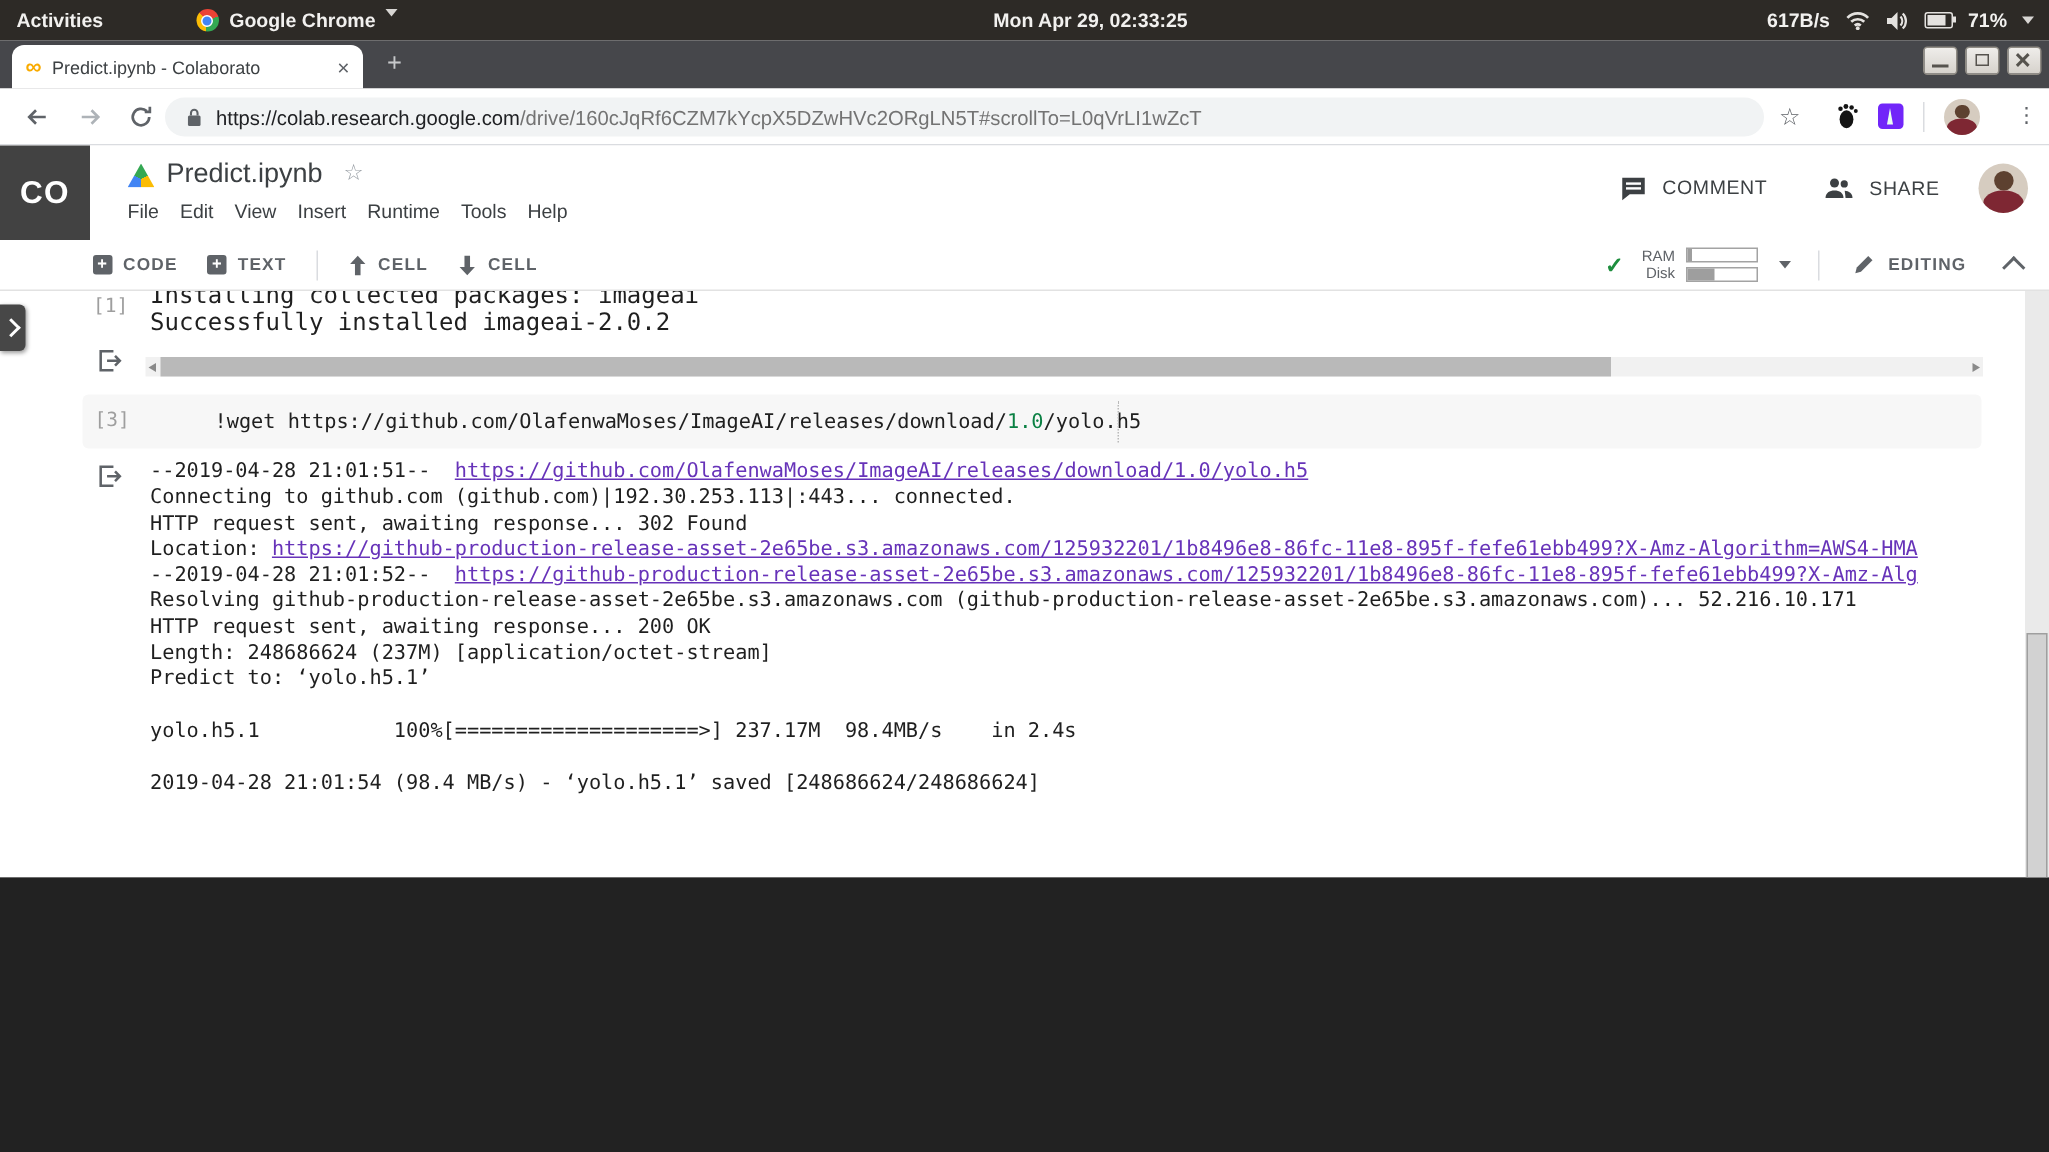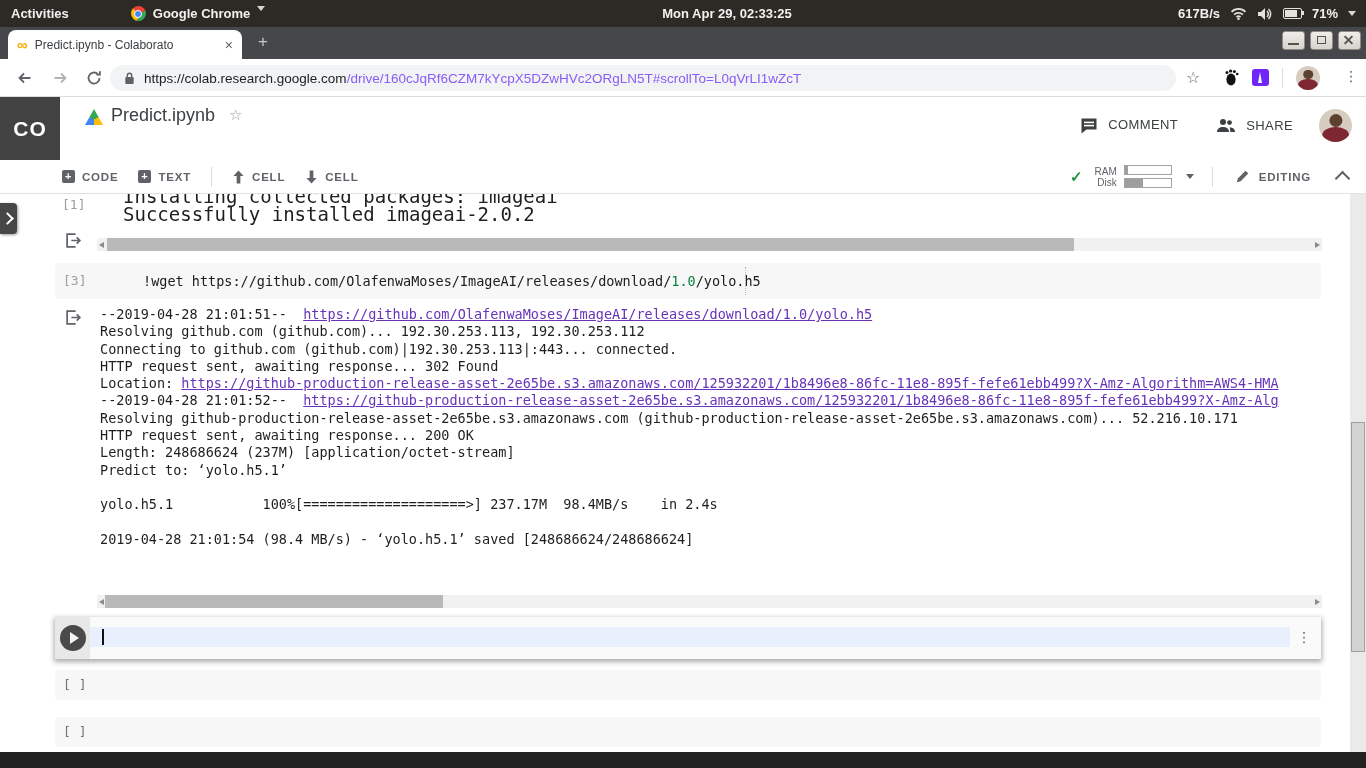--- a/index.html
+++ b/index.html
@@ -1,16 +1,16 @@
 <!DOCTYPE html>
 <html><head>
 <meta charset="utf-8">
 <style>
   html,body{margin:0;padding:0;background:#222;}
-  .screen{position:relative;width:1366px;height:752px;background:#fff;overflow:hidden;
+  .screen{position:relative;width:1366px;height:585px;background:#fff;overflow:hidden;
           font-family:"Liberation Sans",sans-serif;-webkit-font-smoothing:antialiased;}
 
   
   .ubar{position:absolute;top:0;left:0;right:0;height:27px;background:#2d2a26;color:#f2f1ef;
         font-size:13px;font-weight:bold;display:flex;align-items:center;}
   .ubar-activities{margin-left:11px;}
   .chrome-menu{display:flex;align-items:flex-start;margin-left:62px;gap:7px;}
   .chrome-logo{width:15px;height:15px;border-radius:50%;
         background:conic-gradient(from -50deg,#ea4335 0 120deg,#34a853 0 240deg,#fbbc05 0 360deg);position:relative;}
   .chrome-logo::after{content:"";position:absolute;left:3.5px;top:3.5px;width:6px;height:6px;
@@ -38,21 +38,21 @@
   .wb-max::after{content:"";position:absolute;left:6px;top:4px;width:7px;height:6px;border:1.5px solid #56534e;}
   .wb-close::before,.wb-close::after{content:"";position:absolute;left:4px;top:7px;width:11px;height:2px;background:#56534e;}
   .wb-close::before{transform:rotate(45deg);} .wb-close::after{transform:rotate(-45deg);}
 
   
   .btoolbar{position:absolute;top:59px;left:0;right:0;height:38px;background:#fff;border-bottom:1px solid #dadce0;box-sizing:border-box;}
   .nav-ic{position:absolute;top:11px;}
   .urlbar{position:absolute;left:110px;top:6px;width:1066px;height:26px;background:#f1f3f4;border-radius:13px;
           display:flex;align-items:center;padding:0 14px;box-sizing:border-box;overflow:hidden;}
   .url-txt{font-size:13.5px;white-space:nowrap;margin-left:9px;}
-  .url-domain{color:#202124;} .url-path{color:#8b5cf6;}
+  .url-domain{color:#202124;} .url-path{color:#737373;}
   .t-star{position:absolute;left:1186px;top:9px;font-size:16px;color:#5f6368;}
   .ext-foot{position:absolute;left:1224px;top:10px;}
   .ext-lh{position:absolute;left:1252px;top:10px;width:17px;height:17px;background:#7126f9;border-radius:3px;}
   .ext-lh::after{content:"";position:absolute;left:6px;top:3px;width:0;height:0;
       border-left:2.5px solid transparent;border-right:2.5px solid transparent;border-bottom:11px solid #eafff0;}
   .t-div{position:absolute;left:1282px;top:9px;width:1px;height:20px;background:#dadce0;}
   .t-dots{position:absolute;left:1344px;top:9px;color:#5f6368;font-size:14px;letter-spacing:0;}
   .avatar{border-radius:50%;background:#d6ccc0;position:relative;overflow:hidden;}
   .avatar::before{content:"";position:absolute;top:16%;left:50%;transform:translateX(-50%);width:40%;height:40%;background:#5d4130;border-radius:50%;}
   .avatar::after{content:"";position:absolute;bottom:-14%;left:50%;transform:translateX(-50%);width:84%;height:58%;background:#7e2733;border-radius:46% 46% 0 0;}
@@ -87,21 +87,21 @@
   .caret2{width:0;height:0;border-left:4.5px solid transparent;border-right:4.5px solid transparent;border-top:5.5px solid #5f6368;margin:0 18px 0 14px;}
   .chev-up{width:9px;height:9px;border-left:2.5px solid #5f6368;border-top:2.5px solid #5f6368;transform:rotate(45deg);margin-left:26px;margin-top:4px;}
   .edit-lbl{font-size:11.5px;font-weight:bold;letter-spacing:.8px;color:#5f6368;margin-left:9px;}
 
   
   .content{position:absolute;top:194px;left:0;right:0;bottom:0;background:#fff;overflow:hidden;}
   .mono{font-family:"DejaVu Sans Mono",monospace;}
   .toc-tab{position:absolute;left:0;top:9px;width:17px;height:31px;background:#474747;border-radius:0 4px 4px 0;box-shadow:1px 1px 3px rgba(0,0,0,.4);}
   .toc-tab i{position:absolute;left:3px;top:11px;width:7px;height:7px;border-top:2.2px solid #fff;border-right:2.2px solid #fff;transform:rotate(45deg);}
   .exec-lbl{position:absolute;font-size:13px;color:#9e9e9e;}
-  .prev-lines{position:absolute;left:100px;top:-6px;font-size:19px;line-height:17.5px;color:#1f1f1f;white-space:pre;margin-left:23px;}
+  .prev-lines{position:absolute;left:100px;top:-6px;font-size:16px;line-height:17.5px;color:#1f1f1f;white-space:pre;}
   .prev-lines div{white-space:pre;}
   .out-ic{position:absolute;width:17px;height:17px;}
   .hscroll{position:absolute;left:97px;right:44px;height:13px;background:#f1f1f1;}
   .hscroll .thumb{position:absolute;top:0;bottom:0;background:#b9b9b9;}
   .hs-arr{position:absolute;top:3.5px;width:0;height:0;border-top:3.5px solid transparent;border-bottom:3.5px solid transparent;}
   .hs-l{left:2px;border-right:5px solid #8a8a8a;}
   .hs-r{right:2px;border-left:5px solid #8a8a8a;}
   .code-cell{position:absolute;left:55px;top:69px;width:1266px;height:36px;background:#f7f7f7;border-radius:4px;}
   .code-line{position:absolute;left:45px;top:10px;font-size:13.5px;color:#202020;white-space:pre;margin-left:43px;}
   .code-num{color:#0a8043;}
@@ -202,20 +202,29 @@
     <span class="t-div"></span>
     <span class="avatar avatar-sm"></span>
     <span class="t-dots">⋮</span>
   </div>
 
   <div class="chead">
     <div class="co-logo">CO</div>
     <span class="drive-ic"></span>
     <span class="nb-title">Predict.ipynb</span>
     <span class="title-star">☆</span>
+    <div class="menubar">
+        <span class="menu-item">File</span>
+        <span class="menu-item">Edit</span>
+        <span class="menu-item">View</span>
+        <span class="menu-item">Insert</span>
+        <span class="menu-item">Runtime</span>
+        <span class="menu-item">Tools</span>
+        <span class="menu-item">Help</span>
+      </div>
     <div class="hdr-right">
       <span class="hdr-btn" style="margin-right:38px">
         <svg width="18" height="17" viewBox="0 0 18 17">
           <path d="M1.5 1.5 h15 v11 h-10 l-5 4 z" fill="#3c4043"></path>
           <rect x="4" y="4.6" width="10" height="1.6" fill="#fff"></rect>
             <rect x="4" y="7.8" width="10" height="1.6" fill="#fff"></rect>
         </svg>
         <span>COMMENT</span>
       </span>
       <span class="hdr-btn">
@@ -301,21 +310,20 @@
       <span class="code-line mono"><span>!wget https://github.com/OlafenwaMoses/ImageAI/releases/download/</span><span class="code-num">1.0</span><span>/yolo.h5</span></span>
       <span class="ruler"></span>
     </div>
 
     <svg class="out-ic" style="left:65px;top:115px" viewBox="0 0 16 16">
       <path d="M10 2 H2 V14 H10" fill="none" stroke="#5f6368" stroke-width="1.6"></path>
       <path d="M6 8 H14 M11 5 L14 8 L11 11" stroke="#5f6368" stroke-width="1.6" fill="none"></path>
     </svg>
     <div class="wget-out mono">
         <div class="console-line"><span>--2019-04-28 21:01:51--  </span><span class="console-link">https://github.com/OlafenwaMoses/ImageAI/releases/download/1.0/yolo.h5</span></div>
-        <div class="console-line"><span>Resolving github.com (github.com)... 192.30.253.113, 192.30.253.112</span></div>
         <div class="console-line"><span>Connecting to github.com (github.com)|192.30.253.113|:443... connected.</span></div>
         <div class="console-line"><span>HTTP request sent, awaiting response... 302 Found</span></div>
         <div class="console-line"><span>Location: </span><span class="console-link">https://github-production-release-asset-2e65be.s3.amazonaws.com/125932201/1b8496e8-86fc-11e8-895f-fefe61ebb499?X-Amz-Algorithm=AWS4-HMA</span></div>
         <div class="console-line"><span>--2019-04-28 21:01:52--  </span><span class="console-link">https://github-production-release-asset-2e65be.s3.amazonaws.com/125932201/1b8496e8-86fc-11e8-895f-fefe61ebb499?X-Amz-Alg</span></div>
         <div class="console-line"><span>Resolving github-production-release-asset-2e65be.s3.amazonaws.com (github-production-release-asset-2e65be.s3.amazonaws.com)... 52.216.10.171</span></div>
         <div class="console-line"><span>HTTP request sent, awaiting response... 200 OK</span></div>
         <div class="console-line"><span>Length: 248686624 (237M) [application/octet-stream]</span></div>
         <div class="console-line"><span>Predict to: ‘yolo.h5.1’</span></div>
         <div class="console-line"><span></span></div>
         <div class="console-line"><span>yolo.h5.1           100%[====================&gt;] 237.17M  98.4MB/s    in 2.4s</span></div>

